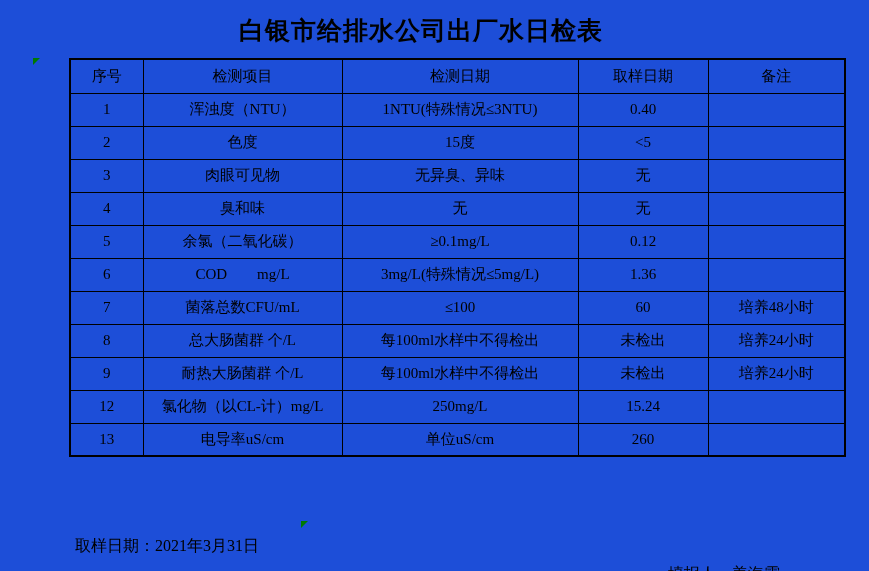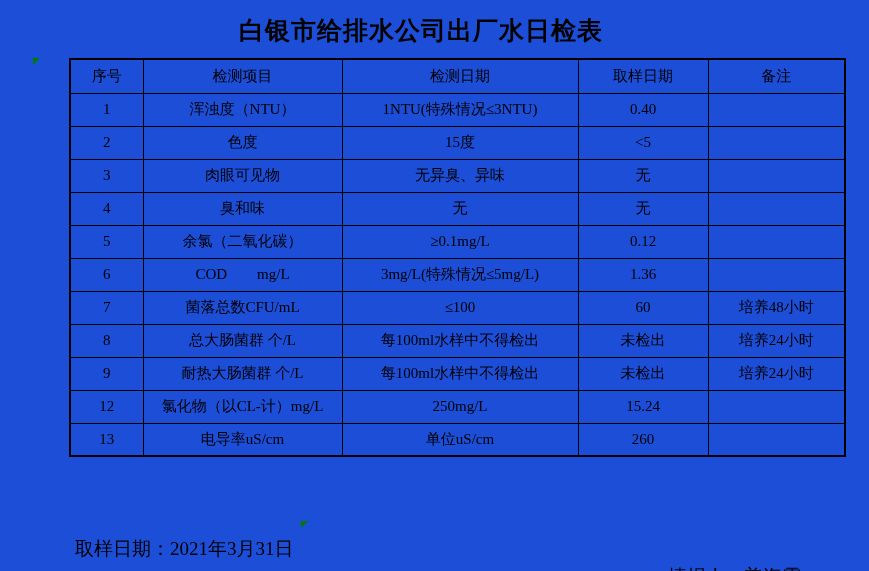--- a/index.html
+++ b/index.html
@@ -50,21 +50,21 @@
     position:absolute;
     width:0;height:0;
     border-top:7px solid #007a00;
     border-right:7px solid transparent;
   }
   .marker-top-left{left:33px;top:58px;}
   .marker-bottom{left:301px;top:521px;}
   .footer-item{
     position:absolute;
     top:536px;
-    font-size:19px;
+    font-size:16px;
     white-space:pre;
   }
   .footer-sampling{left:75px;}
   .footer-test{left:375px;}
   .footer-reporter{left:668px;margin-top:28px;}
 </style>
 </head>
 <body>
 
 <div class="page">

